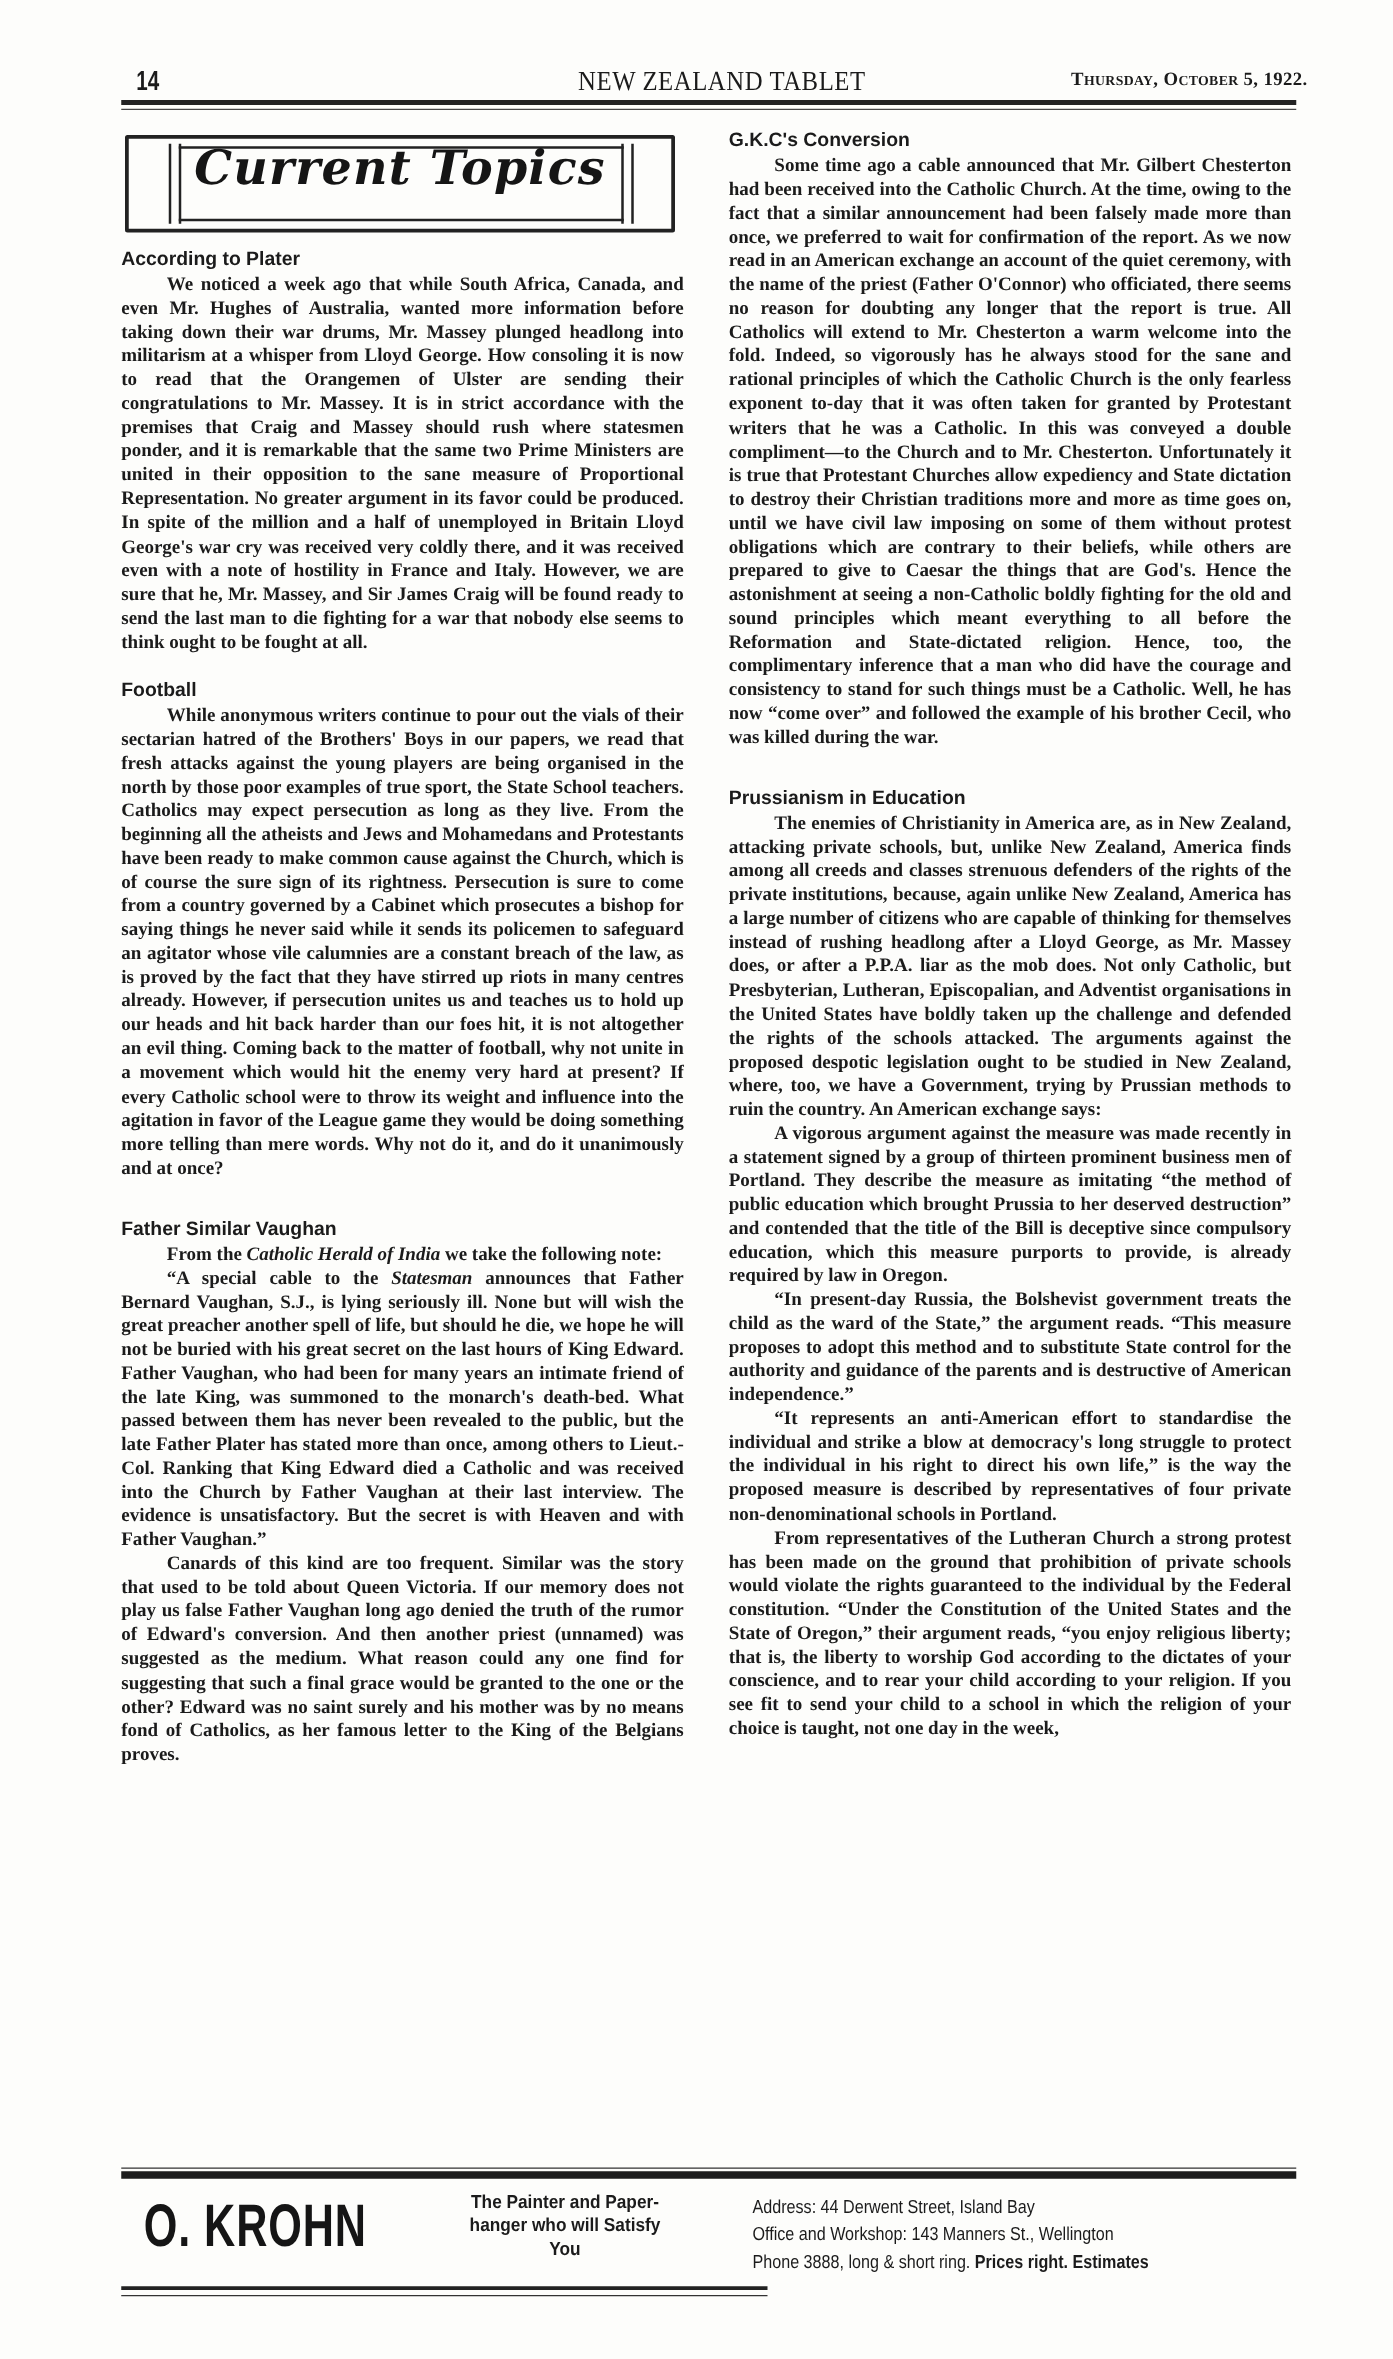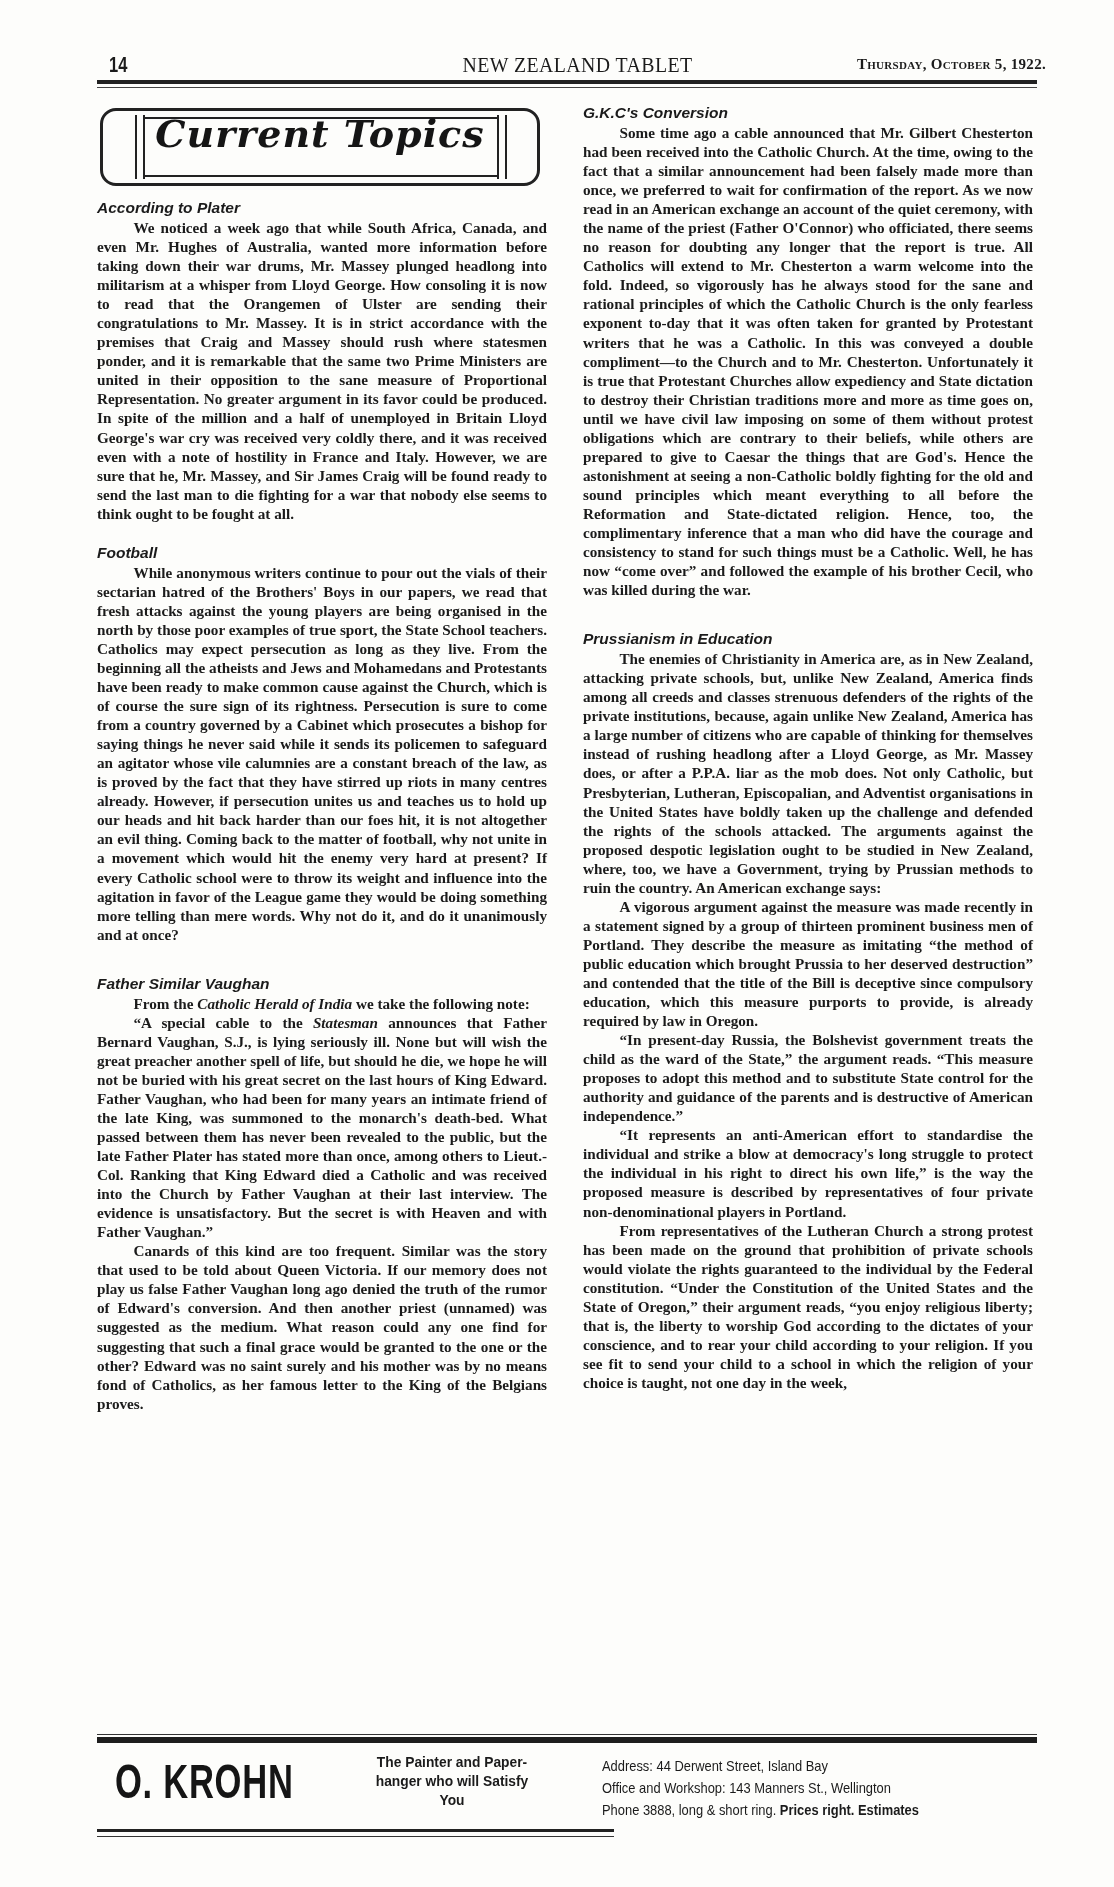--- a/index.html
+++ b/index.html
@@ -11,25 +11,25 @@
   .page-num { position: absolute; left: 0; top: 0; font-family: "Liberation Sans", sans-serif; font-size: 22px; font-weight: bold; transform: scaleX(0.75); transform-origin: left; }
   .paper-title { position: absolute; left: 0; right: 0; top: 0; text-align: center; font-family: "Liberation Serif", serif; font-size: 22px; letter-spacing: 0.5px; transform: scaleX(0.9); }
   .issue-date { position: absolute; right: 0; top: 4px; font-size: 15px; font-variant: small-caps; letter-spacing: 0.3px; font-weight: bold; }
   .rule-top { position: absolute; left: 97px; top: 80px; width: 940px; height: 4px; background: #222; }
   .rule-top2 { position: absolute; left: 97px; top: 87px; width: 940px; height: 1px; background: #444; }
 
   .col { position: absolute; top: 100px; width: 450px; font-size: 15.2px; line-height: 19.05px; text-align: justify; }
   .col-left { left: 97px; }
   .col-right { left: 583px; top: 103px; }
   .col p { margin: 0; text-indent: 2.4em; font-weight: bold; }
-  .col h2 { margin: 0; font-family: "Liberation Sans", "DejaVu Sans", sans-serif; font-weight: bold; font-size: 15.5px; line-height: 20px; text-align: left; font-style: italic; }
+  .col h2 { margin: 0; font-family: "Liberation Sans", "DejaVu Sans", sans-serif; font-weight: bold; font-size: 15.5px; line-height: 20px; text-align: left; }
   .section { margin-bottom: 20px; }
   .section.gap-lg { margin-bottom: 30px; }
 
-  .banner { position: relative; width: 440px; height: 78px; margin: 8px 0 12px 3px; border: 3px solid #222; border-radius: 16px; box-sizing: border-box; }
+  .banner { position: relative; width: 440px; height: 78px; margin: 8px 0 12px 3px; border: 3px solid #222; border-radius: 2px; box-sizing: border-box; }
   .banner-inner { position: absolute; left: 40px; right: 38px; top: 6px; bottom: 6px; border-top: 2px solid #222; border-bottom: 2px solid #222; }
   .banner-bar-l, .banner-bar-r { position: absolute; top: 4px; bottom: 4px; width: 6px; border-left: 2px solid #222; border-right: 2px solid #222; }
   .banner-bar-l { left: 32px; } .banner-bar-r { right: 30px; }
   .banner-text { position: absolute; left: 0; right: 0; top: 13px; text-align: center; font-family: "DejaVu Serif", serif; font-style: italic; font-weight: bold; font-size: 38px; letter-spacing: 1px; color: #151515; }
 
   .rule-bottom { position: absolute; left: 97px; top: 1737px; width: 940px; height: 6px; background: #1d1d1d; }
   .rule-bottom2 { position: absolute; left: 97px; top: 1734px; width: 940px; height: 1px; background: #333; }
   .ad { position: absolute; left: 97px; top: 1752px; width: 940px; height: 80px; }
   .ad-name { position: absolute; left: 18px; top: 2px; font-family: "Liberation Sans", sans-serif; font-weight: bold; font-size: 48px; transform: scaleX(0.72); transform-origin: left; letter-spacing: 1px; color: #151515; }
   .ad-tagline { position: absolute; left: 240px; top: 0; width: 230px; text-align: center; font-family: "Liberation Sans", sans-serif; font-weight: bold; font-size: 15px; line-height: 19px; transform: scaleX(0.92); }
@@ -80,21 +80,21 @@
   <div class="section gap-lg">
     <h2>G.K.C's Conversion</h2>
     <p>Some time ago a cable announced that Mr. Gilbert Chesterton had been received into the Catholic Church. At the time, owing to the fact that a similar announcement had been falsely made more than once, we preferred to wait for confirmation of the report. As we now read in an American exchange an account of the quiet ceremony, with the name of the priest (Father O'Connor) who officiated, there seems no reason for doubting any longer that the report is true. All Catholics will extend to Mr. Chesterton a warm welcome into the fold. Indeed, so vigorously has he always stood for the sane and rational principles of which the Catholic Church is the only fearless exponent to-day that it was often taken for granted by Protestant writers that he was a Catholic. In this was conveyed a double compliment—to the Church and to Mr. Chesterton. Unfortunately it is true that Protestant Churches allow expediency and State dictation to destroy their Christian traditions more and more as time goes on, until we have civil law imposing on some of them without protest obligations which are contrary to their beliefs, while others are prepared to give to Caesar the things that are God's. Hence the astonishment at seeing a non-Catholic boldly fighting for the old and sound principles which meant everything to all before the Reformation and State-dictated religion. Hence, too, the complimentary inference that a man who did have the courage and consistency to stand for such things must be a Catholic. Well, he has now “come over” and followed the example of his brother Cecil, who was killed during the war.</p>
   </div>
 
   <div class="section">
     <h2>Prussianism in Education</h2>
     <p>The enemies of Christianity in America are, as in New Zealand, attacking private schools, but, unlike New Zealand, America finds among all creeds and classes strenuous defenders of the rights of the private institutions, because, again unlike New Zealand, America has a large number of citizens who are capable of thinking for themselves instead of rushing headlong after a Lloyd George, as Mr. Massey does, or after a P.P.A. liar as the mob does. Not only Catholic, but Presbyterian, Lutheran, Episcopalian, and Adventist organisations in the United States have boldly taken up the challenge and defended the rights of the schools attacked. The arguments against the proposed despotic legislation ought to be studied in New Zealand, where, too, we have a Government, trying by Prussian methods to ruin the country. An American exchange says:</p>
     <p>A vigorous argument against the measure was made recently in a statement signed by a group of thirteen prominent business men of Portland. They describe the measure as imitating “the method of public education which brought Prussia to her deserved destruction” and contended that the title of the Bill is deceptive since compulsory education, which this measure purports to provide, is already required by law in Oregon.</p>
     <p>“In present-day Russia, the Bolshevist government treats the child as the ward of the State,” the argument reads. “This measure proposes to adopt this method and to substitute State control for the authority and guidance of the parents and is destructive of American independence.”</p>
-    <p>“It represents an anti-American effort to standardise the individual and strike a blow at democracy's long struggle to protect the individual in his right to direct his own life,” is the way the proposed measure is described by representatives of four private non-denominational players in Portland.</p>
+    <p>“It represents an anti-American effort to standardise the individual and strike a blow at democracy's long struggle to protect the individual in his right to direct his own life,” is the way the proposed measure is described by representatives of four private non-denominational schools in Portland.</p>
     <p>From representatives of the Lutheran Church a strong protest has been made on the ground that prohibition of private schools would violate the rights guaranteed to the individual by the Federal constitution. “Under the Constitution of the United States and the State of Oregon,” their argument reads, “you enjoy religious liberty; that is, the liberty to worship God according to the dictates of your conscience, and to rear your child according to your religion. If you see fit to send your child to a school in which the religion of your choice is taught, not one day in the week,</p>
   </div>
 </div>
 
 <div class="rule-bottom2"></div>
 <div class="rule-bottom"></div>
 
 <div class="ad">
   <div class="ad-name">O. KROHN</div>
   <div class="ad-tagline">

